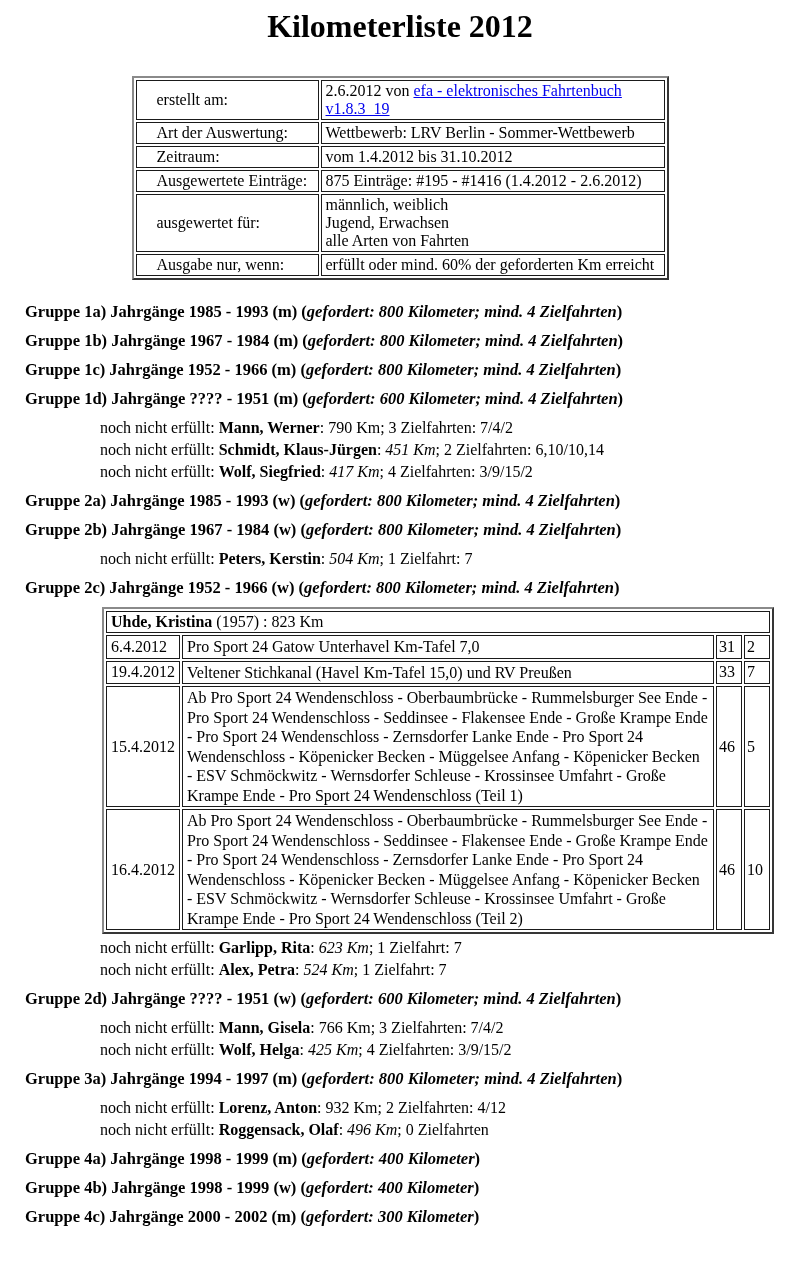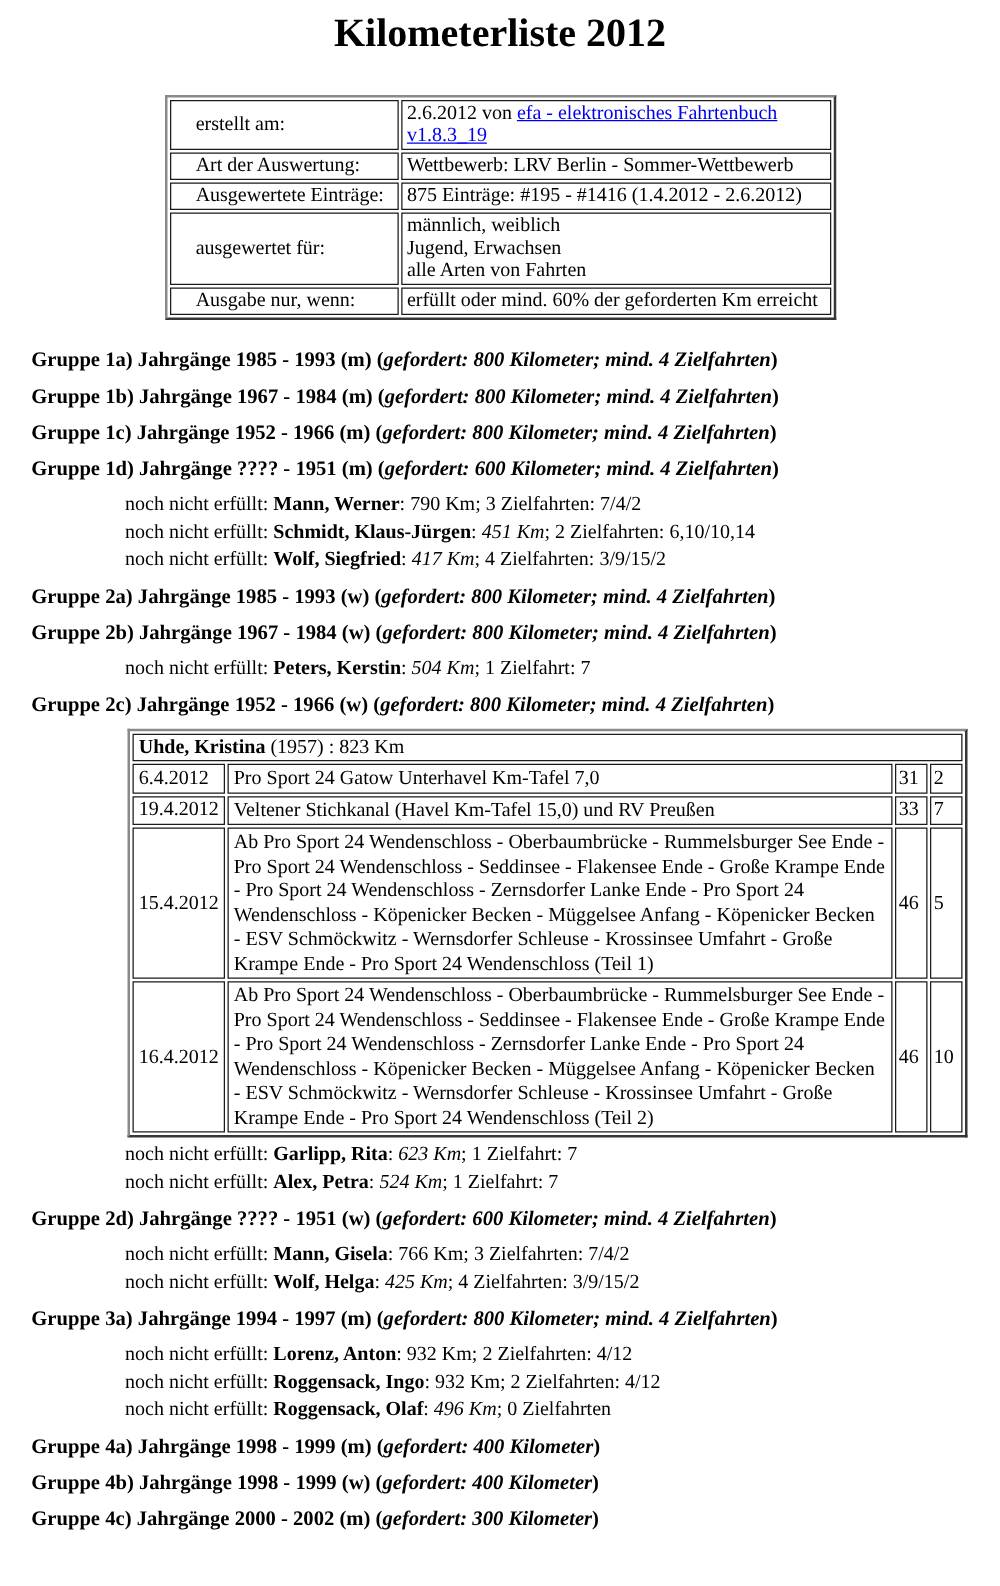--- a/index.html
+++ b/index.html
@@ -73,20 +73,24 @@
     <tbody>
         <tr>
       <td class="lbl">erstellt am:</td>
       <td class="val"><span>2.6.2012 von </span><a class="efa-link" href="#">efa - elektronisches Fahrtenbuch v1.8.3_19</a></td>
     </tr>
     <tr>
       <td class="lbl">Art der Auswertung:</td>
       <td class="val">Wettbewerb: LRV Berlin - Sommer-Wettbewerb</td>
     </tr>
     <tr>
+      <td class="lbl">Zeitraum:</td>
+      <td class="val">vom 1.4.2012 bis 31.10.2012</td>
+    </tr>
+    <tr>
       <td class="lbl">Ausgewertete Einträge:</td>
       <td class="val">875 Einträge: #195 - #1416 (1.4.2012 - 2.6.2012)</td>
     </tr>
     <tr>
       <td class="lbl">ausgewertet für:</td>
       <td class="val">
         <div>männlich, weiblich</div>
         <div>Jugend, Erwachsen</div>
         <div>alle Arten von Fahrten</div>
       </td>
@@ -152,21 +156,20 @@
 
     <p class="member"><span>noch nicht erfüllt: </span><b>Garlipp, Rita</b><span>: </span><span class="km italic">623 Km</span><span>; 1 Zielfahrt: 7</span></p>
     <p class="member"><span>noch nicht erfüllt: </span><b>Alex, Petra</b><span>: </span><span class="km italic">524 Km</span><span>; 1 Zielfahrt: 7</span></p>
 
     <p class="group"><span>Gruppe 2d) Jahrgänge ???? - 1951 (w) (</span><i>gefordert: 600 Kilometer; mind. 4 Zielfahrten</i><span>)</span></p>
     <p class="member"><span>noch nicht erfüllt: </span><b>Mann, Gisela</b><span>: </span><span class="km">766 Km</span><span>; 3 Zielfahrten: 7/4/2</span></p>
     <p class="member"><span>noch nicht erfüllt: </span><b>Wolf, Helga</b><span>: </span><span class="km italic">425 Km</span><span>; 4 Zielfahrten: 3/9/15/2</span></p>
 
     <p class="group"><span>Gruppe 3a) Jahrgänge 1994 - 1997 (m) (</span><i>gefordert: 800 Kilometer; mind. 4 Zielfahrten</i><span>)</span></p>
     <p class="member"><span>noch nicht erfüllt: </span><b>Lorenz, Anton</b><span>: </span><span class="km">932 Km</span><span>; 2 Zielfahrten: 4/12</span></p>
-    <p class="member"><span>noch nicht erfüllt: </span><b>Roggensack, Ingo</b><span>: </span><span class="km">932 Km</span><span>; 2 Zielfahrten: 4/12</span></p>
     <p class="member"><span>noch nicht erfüllt: </span><b>Roggensack, Olaf</b><span>: </span><span class="km italic">496 Km</span><span>; 0 Zielfahrten</span></p>
 
 
     <p class="group"><span>Gruppe 4a) Jahrgänge 1998 - 1999 (m) (</span><i>gefordert: 400 Kilometer</i><span>)</span></p>
 
     <p class="group"><span>Gruppe 4b) Jahrgänge 1998 - 1999 (w) (</span><i>gefordert: 400 Kilometer</i><span>)</span></p>
 
     <p class="group"><span>Gruppe 4c) Jahrgänge 2000 - 2002 (m) (</span><i>gefordert: 300 Kilometer</i><span>)</span></p>
 
   </div>

